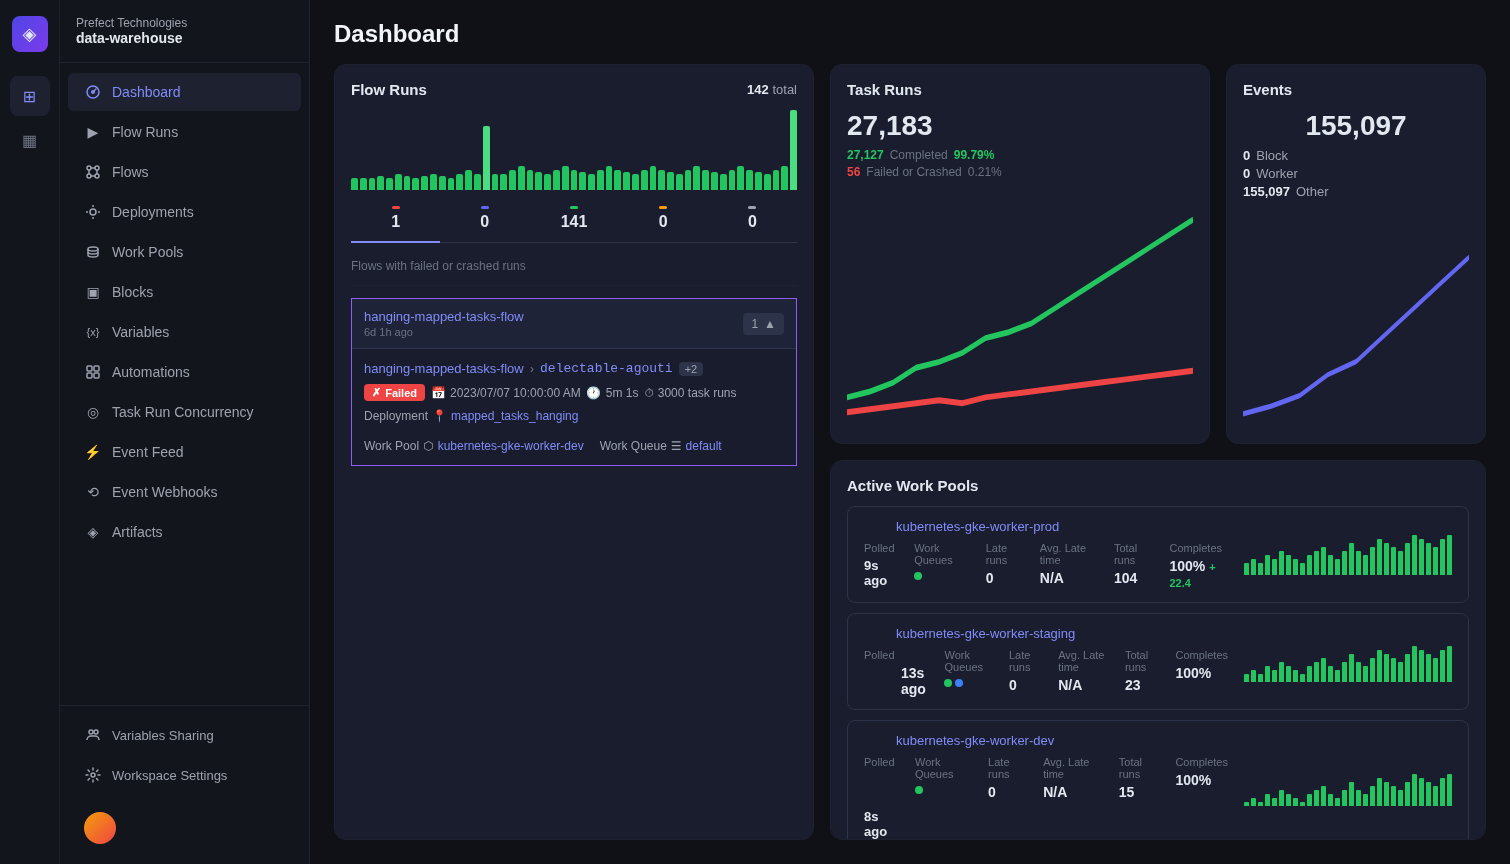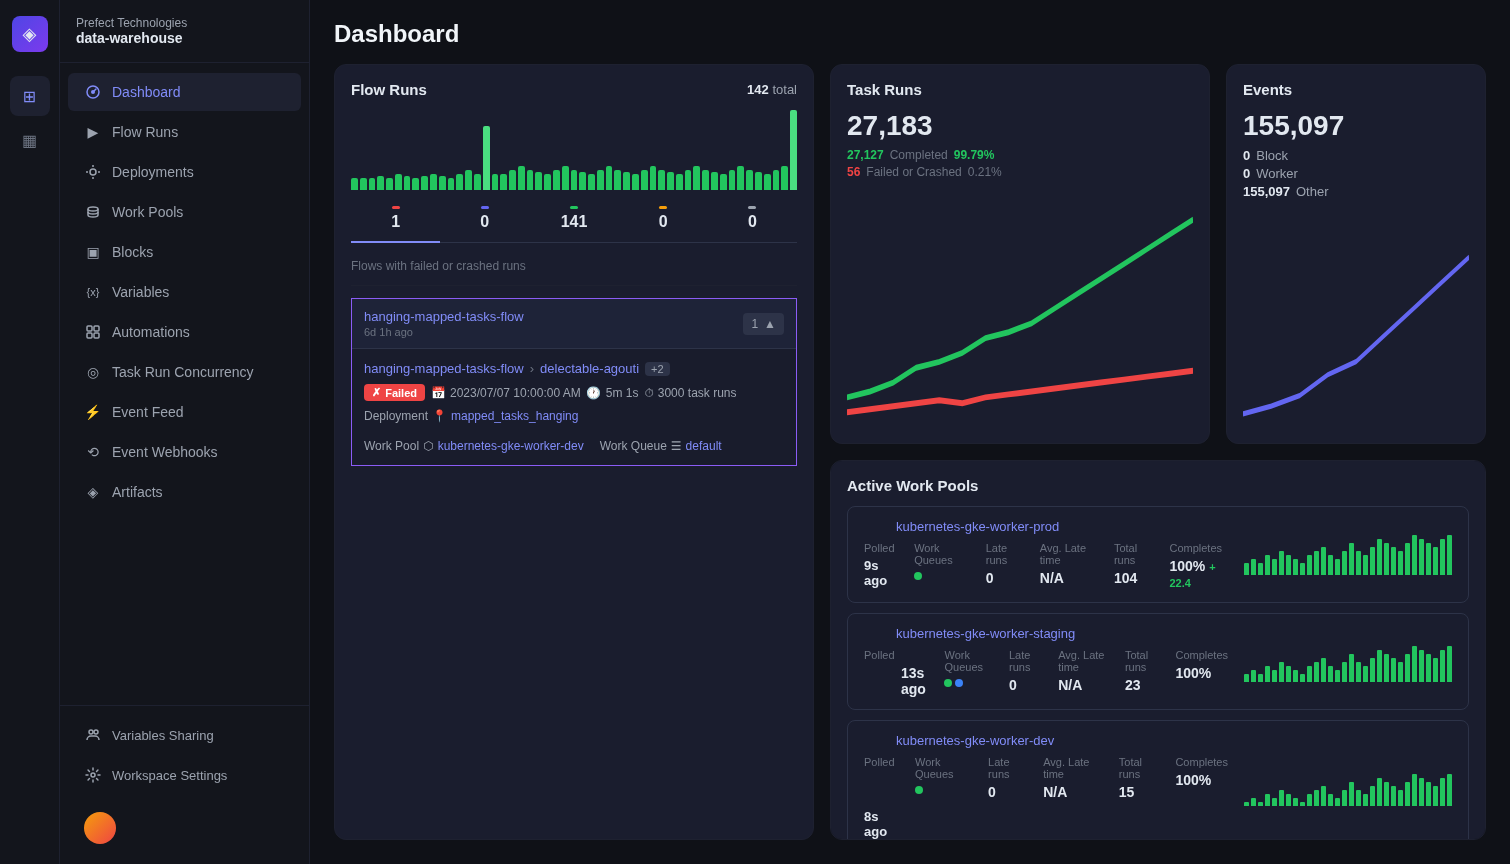--- a/index.html
+++ b/index.html
@@ -361,20 +361,21 @@
       width: 100%;
       height: 100%;
     }
 
     
     .events-card {
       grid-column: 3;
       grid-row: 1;
       display: flex;
       flex-direction: column;
+      text-align: center;
     }
     .events-stats { margin-bottom: 8px; }
     .event-stat-row {
       display: flex;
       align-items: center;
       gap: 6px;
       font-size: 13px;
       margin-bottom: 3px;
       color: #9ca3af;
     }
@@ -477,20 +478,32 @@
       </span>
       <span>Dashboard</span>
     </div>
     <div class="nav-item">
       <span class="nav-icon">▶</span>
       <span>Flow Runs</span>
     </div>
     <div class="nav-item">
       <span class="nav-icon">
         <svg width="16" height="16" viewBox="0 0 16 16" fill="none" stroke="currentColor" stroke-width="1.5">
+            <circle cx="4" cy="4" r="2"></circle>
+            <circle cx="12" cy="4" r="2"></circle>
+            <circle cx="4" cy="12" r="2"></circle>
+            <circle cx="12" cy="12" r="2"></circle>
+            <path d="M6 4h4M4 6v4M12 6v4M6 12h4"></path>
+          </svg>
+      </span>
+      <span>Flows</span>
+    </div>
+    <div class="nav-item">
+      <span class="nav-icon">
+        <svg width="16" height="16" viewBox="0 0 16 16" fill="none" stroke="currentColor" stroke-width="1.5">
             <circle cx="8" cy="8" r="3"></circle>
             <path d="M8 1v2M8 13v2M1 8h2M13 8h2"></path>
           </svg>
       </span>
       <span>Deployments</span>
     </div>
     <div class="nav-item">
       <span class="nav-icon">
         <svg width="16" height="16" viewBox="0 0 16 16" fill="none" stroke="currentColor" stroke-width="1.5">
             <ellipse cx="8" cy="5" rx="5" ry="2"></ellipse>
@@ -664,21 +677,21 @@
           </div>
           <button class="expand-btn">
             <span>1</span>
             <span>▲</span>
           </button>
         </div>
         <div class="flow-run-detail">
           <div class="run-info-row">
             <span class="flow-run-name" style="font-size:13px;">hanging-mapped-tasks-flow</span>
             <span style="color:#6b7280;">›</span>
-            <span class="flow-run-name" style="font-size:13px;">delectable-agouti</span>
+            <span class="flow-run-name" style="font-size:13px;font-family:Liberation Mono, monospace;">delectable-agouti</span>
             <span class="plus-badge">+2</span>
           </div>
           <div class="run-info-row">
             <span class="failed-badge">
               <span>✗</span>
               <span>Failed</span>
             </span>
             <span class="run-meta">
               <span>📅</span>
               <span>2023/07/07 10:00:00 AM</span>

